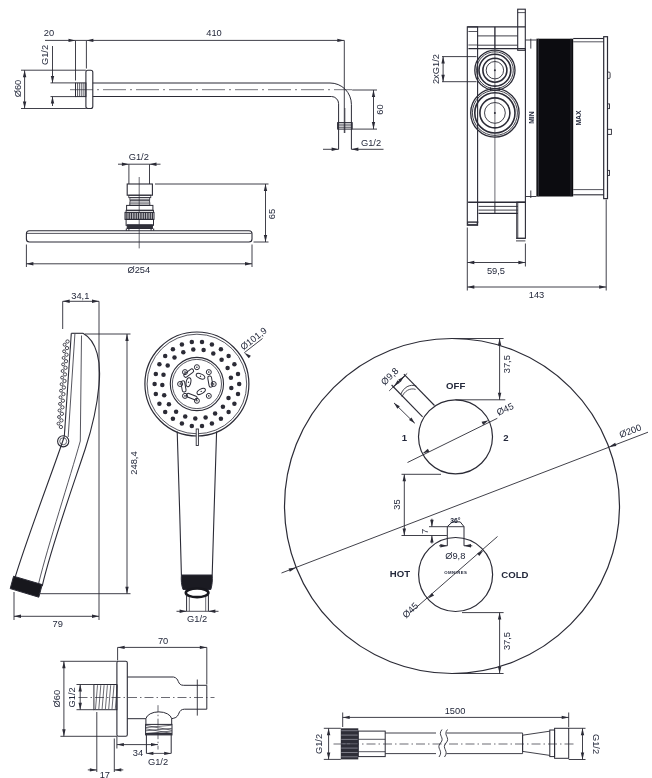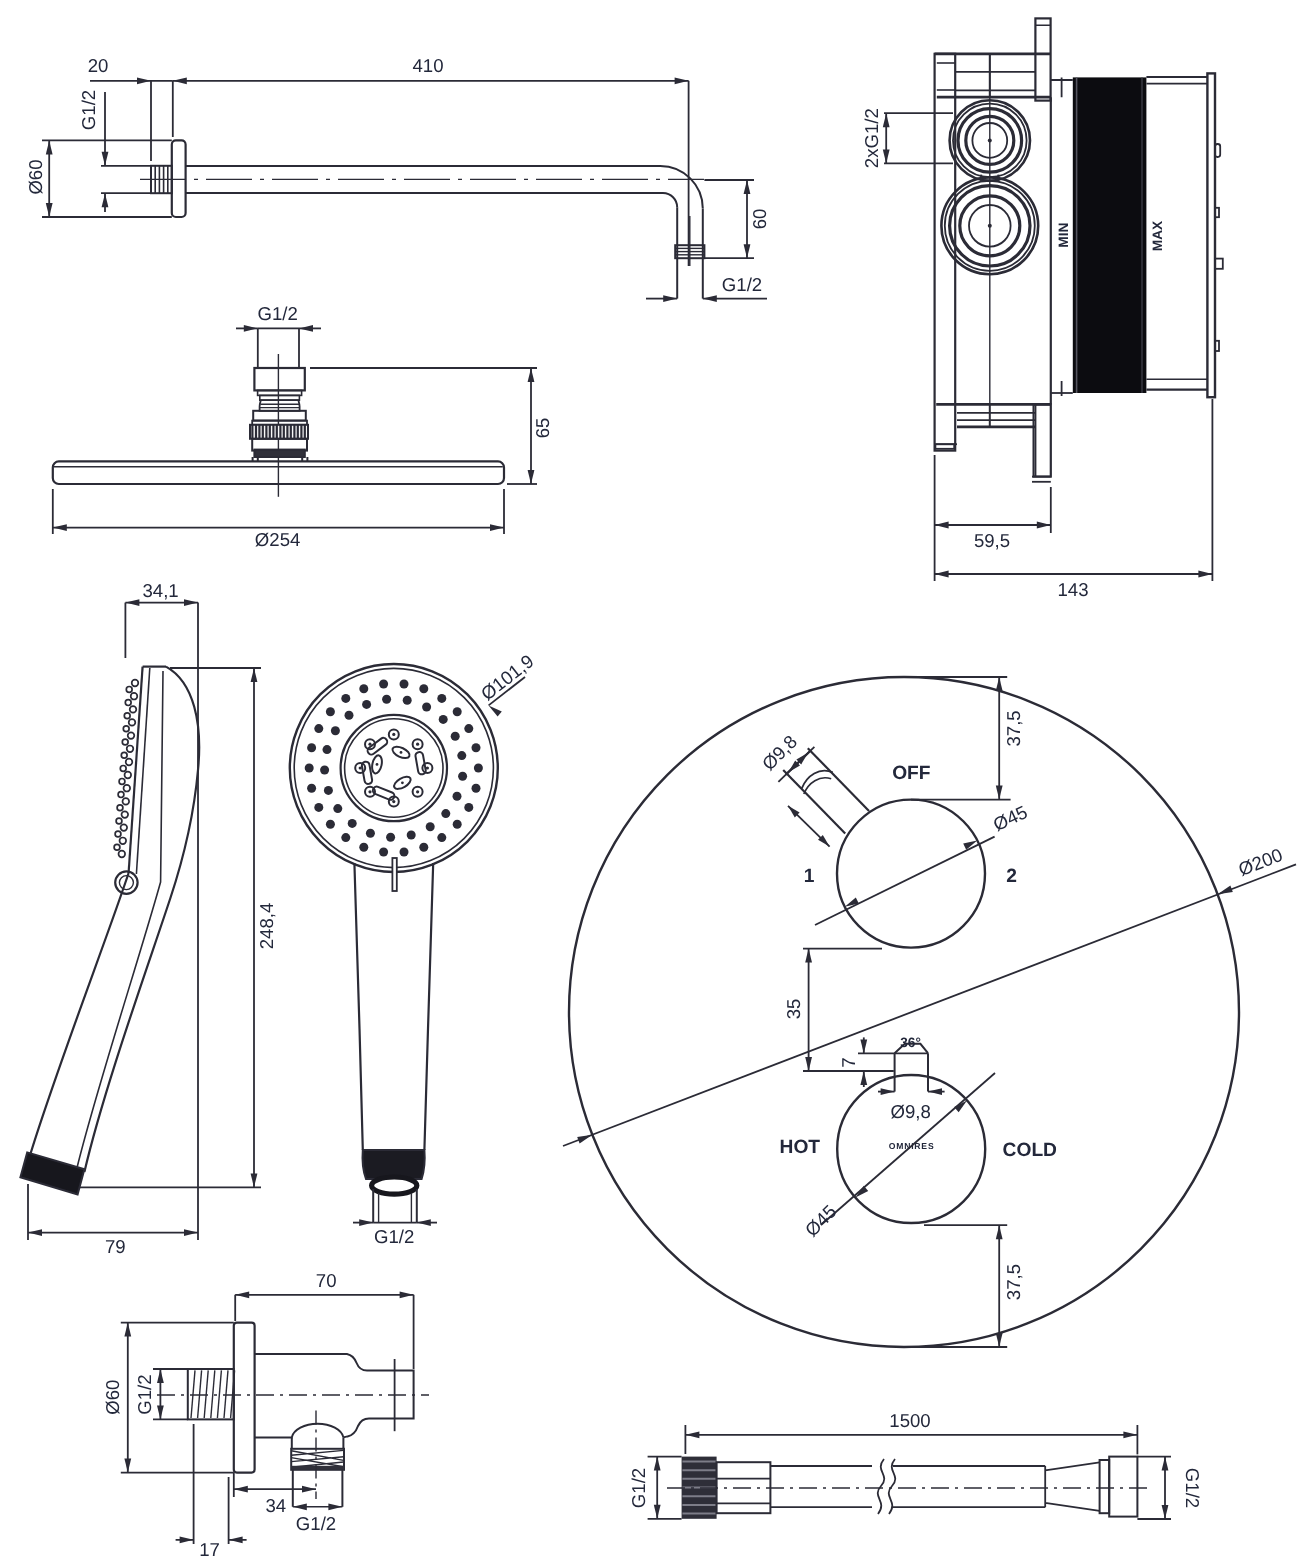--- a/index.html
+++ b/index.html
@@ -1,15 +1,15 @@
 <!DOCTYPE html>
 <html><head><meta charset="utf-8">
 <style>
 html,body{margin:0;padding:0;background:#ffffff;}
-#stage{position:relative;width:652px;height:778px;overflow:hidden;background:#fff;border-radius:19px;}
+#stage{position:relative;width:652px;height:778px;overflow:hidden;background:#fff;}
 text{dominant-baseline:auto;}
 </style></head>
 <body>
 <div id="stage"><svg width="652" height="778" viewBox="0 0 652 778">
 <line x1="45.0" y1="40.4" x2="75.5" y2="40.4" stroke="#2b2b36" stroke-width="0.9"></line>
 <polygon points="75.5,40.4 68.5,42.1 68.5,38.7" fill="#2b2b36" stroke="none"></polygon>
 <line x1="75.5" y1="40.4" x2="86.4" y2="40.4" stroke="#2b2b36" stroke-width="0.9"></line>
 <line x1="86.4" y1="40.4" x2="344.3" y2="40.4" stroke="#2b2b36" stroke-width="0.9"></line>
 <polygon points="86.4,40.4 93.4,38.7 93.4,42.1" fill="#2b2b36" stroke="none"></polygon>
 <polygon points="344.3,40.4 337.3,42.1 337.3,38.7" fill="#2b2b36" stroke="none"></polygon>

